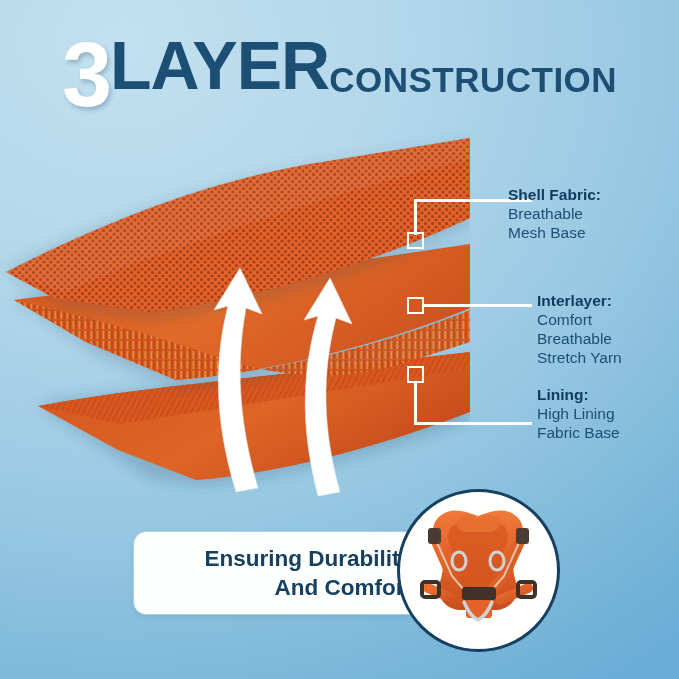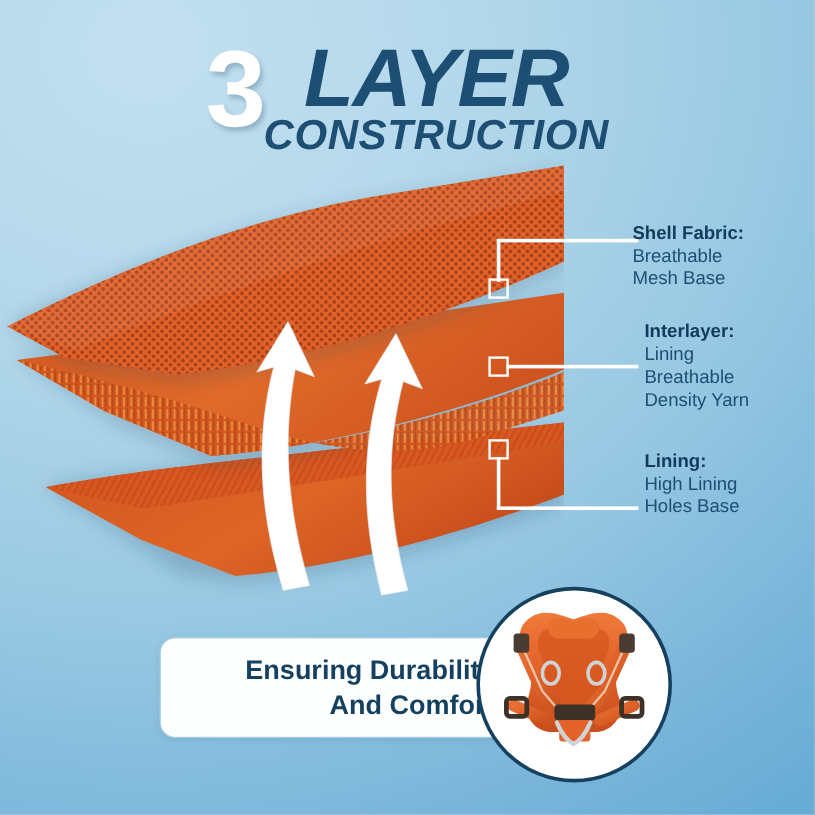--- a/index.html
+++ b/index.html
@@ -21,21 +21,21 @@
   }
   .title-row{
     display:inline-flex;align-items:flex-start;justify-content:center;
   }
   .big3{
     font-size:90px;font-weight:bold;color:#ffffff;
     letter-spacing:-4px;line-height:0.92;
     text-shadow:2px 3px 4px rgba(40,80,110,.30);
     margin-right:2px;
   }
-  .title-stack{display:flex;flex-direction:column;align-items:center;font-style:italic;}
+  .title-stack{display:flex;flex-direction:row;align-items:flex-end;}
   .word-layer{
     font-size:68px;font-weight:bold;color:#1d4e74;
     letter-spacing:-1px;line-height:0.92;
   }
   .word-construction{
     font-size:35px;font-weight:bold;color:#1d4e74;
     letter-spacing:0.5px;line-height:1;margin-top:-2px;
   }
 
   
@@ -45,23 +45,23 @@
   
   .callout{position:absolute;}
   .callout .head{
     font-size:15.5px;font-weight:bold;color:#123a5c;line-height:1.22;
     white-space:nowrap;
   }
   .callout .body{
     font-size:15.5px;font-weight:normal;color:#1d4e74;line-height:1.22;
     white-space:nowrap;
   }
-  #callout-shell{left:527px;top:186px;}
-  #callout-inter{left:537px;top:268px;}
-  #callout-lining{left:537px;top:376px;}
+  #callout-shell{left:508px;top:186px;}
+  #callout-inter{left:537px;top:292px;}
+  #callout-lining{left:537px;top:386px;}
 
   
   .conn-sq{
     position:absolute;width:17px;height:17px;
     border:2.5px solid #ffffff;box-sizing:border-box;background:transparent;
   }
   .conn-line{position:absolute;background:#ffffff;}
 
   
   .banner{
@@ -170,29 +170,29 @@
   <div class="conn-line" style="left:414px;top:422px;width:118px;height:2.5px;"></div>
 
   <div class="callout" id="callout-shell">
     <div class="head">Shell Fabric:</div>
     <div class="body">Breathable</div>
     <div class="body">Mesh Base</div>
   </div>
 
   <div class="callout" id="callout-inter">
     <div class="head">Interlayer:</div>
-    <div class="body">Lining</div>
+    <div class="body">Comfort</div>
     <div class="body">Breathable</div>
-    <div class="body">Density Yarn</div>
+    <div class="body">Stretch Yarn</div>
   </div>
 
   <div class="callout" id="callout-lining">
     <div class="head">Lining:</div>
     <div class="body">High Lining</div>
-    <div class="body">Holes Base</div>
+    <div class="body">Fabric Base</div>
   </div>
 
   <div class="banner">
     <div class="banner-text">
       <div>Ensuring Durability</div>
       <div>And Comfort</div>
     </div>
   </div>
 
   <div class="product-circle">

